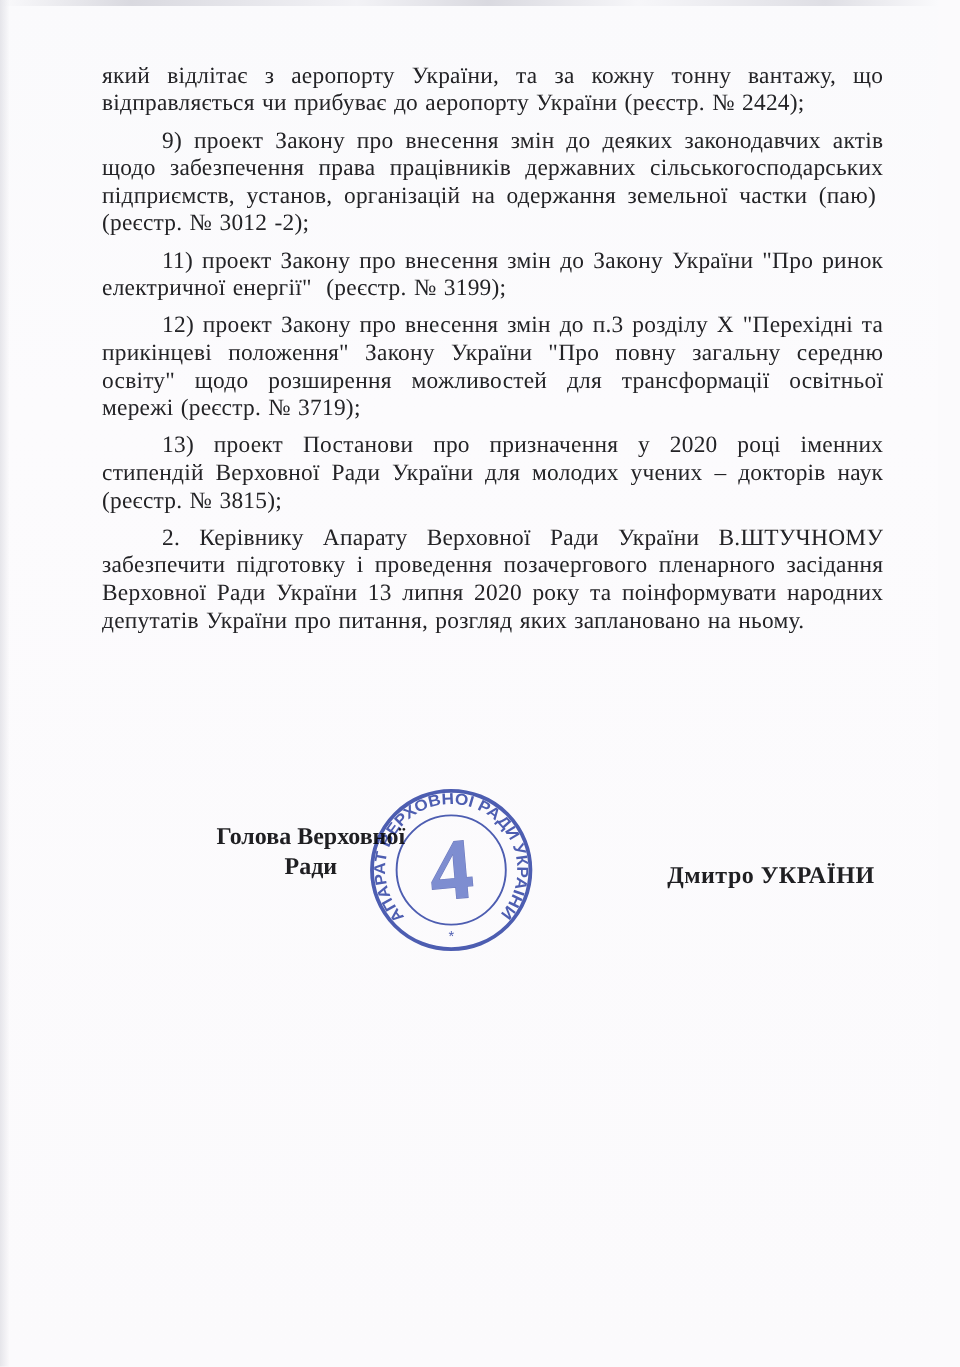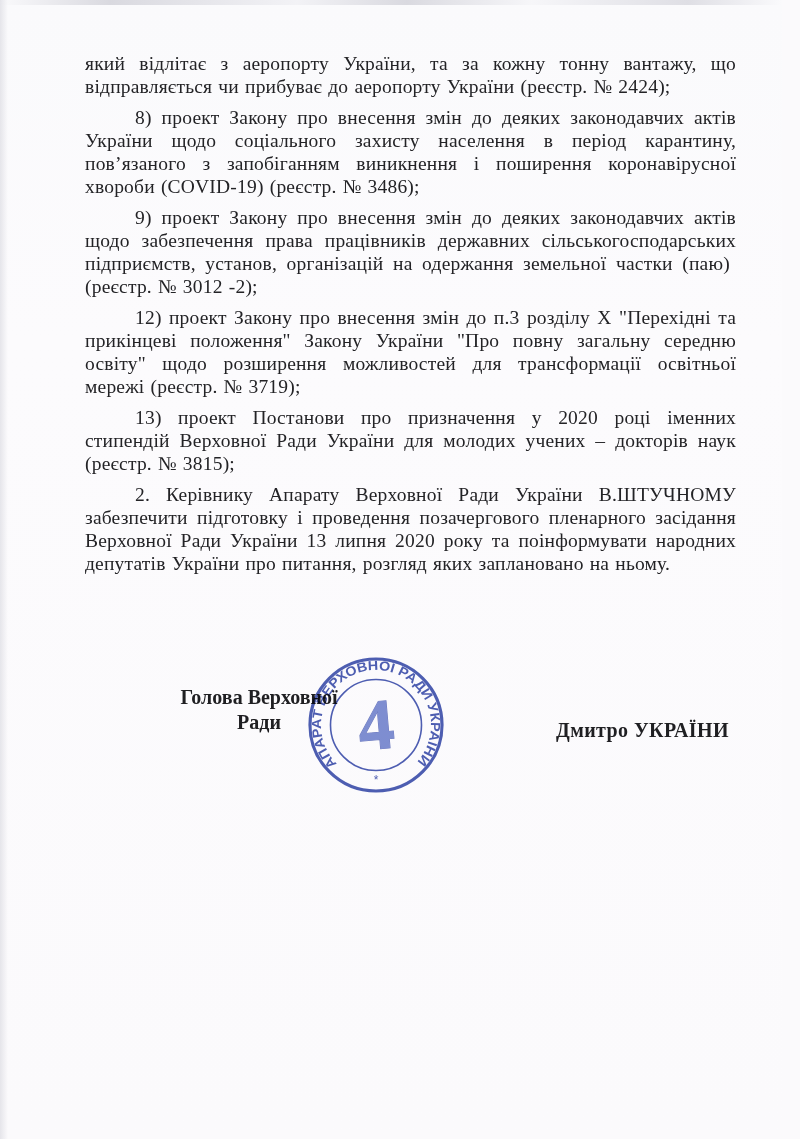--- a/index.html
+++ b/index.html
@@ -71,25 +71,25 @@
 
 <div class="page">
 
   <div class="scan-edge-top"></div>
   <div class="scan-edge-left"></div>
 
   <div class="doc-body">
 
       <p class="para">який відлітає з аеропорту України, та за кожну тонну вантажу, що відправляється чи прибуває до аеропорту України (реєстр. № 2424);</p>
 
-      <p class="para indent">8) проект Закону про внесення змін до деяких законодавчих актів України щодо соціального захисту населення в період карантину, пов’язаного з запобіганням виникнення і поширення коронавірусної хвороби (COVID-19) (реєстр. № 3486);</p>
 
       <p class="para indent">9) проект Закону про внесення змін до деяких законодавчих актів щодо забезпечення права працівників державних сільськогосподарських підприємств, установ, організацій на одержання земельної частки (паю)&nbsp; (реєстр. № 3012 -2);</p>
 
 
+      <p class="para indent">11) проект Закону про внесення змін до Закону України "Про ринок електричної енергії"&nbsp; (реєстр. № 3199);</p>
 
       <p class="para indent">12) проект Закону про внесення змін до п.3 розділу Х "Перехідні та прикінцеві положення" Закону України "Про повну загальну середню освіту" щодо розширення можливостей для трансформації освітньої мережі (реєстр. № 3719);</p>
 
       <p class="para indent">13) проект Постанови про призначення у 2020 році іменних стипендій Верховної Ради України для молодих учених – докторів наук (реєстр. № 3815);</p>
 
       <p class="para indent">2. Керівнику Апарату Верховної Ради України В.ШТУЧНОМУ забезпечити підготовку і проведення позачергового пленарного засідання Верховної Ради України 13 липня 2020 року та поінформувати народних депутатів України про питання, розгляд яких заплановано на ньому.</p>
     </div>
 
   <div class="sig-title">
     <div>Голова Верховної Ради</div>

